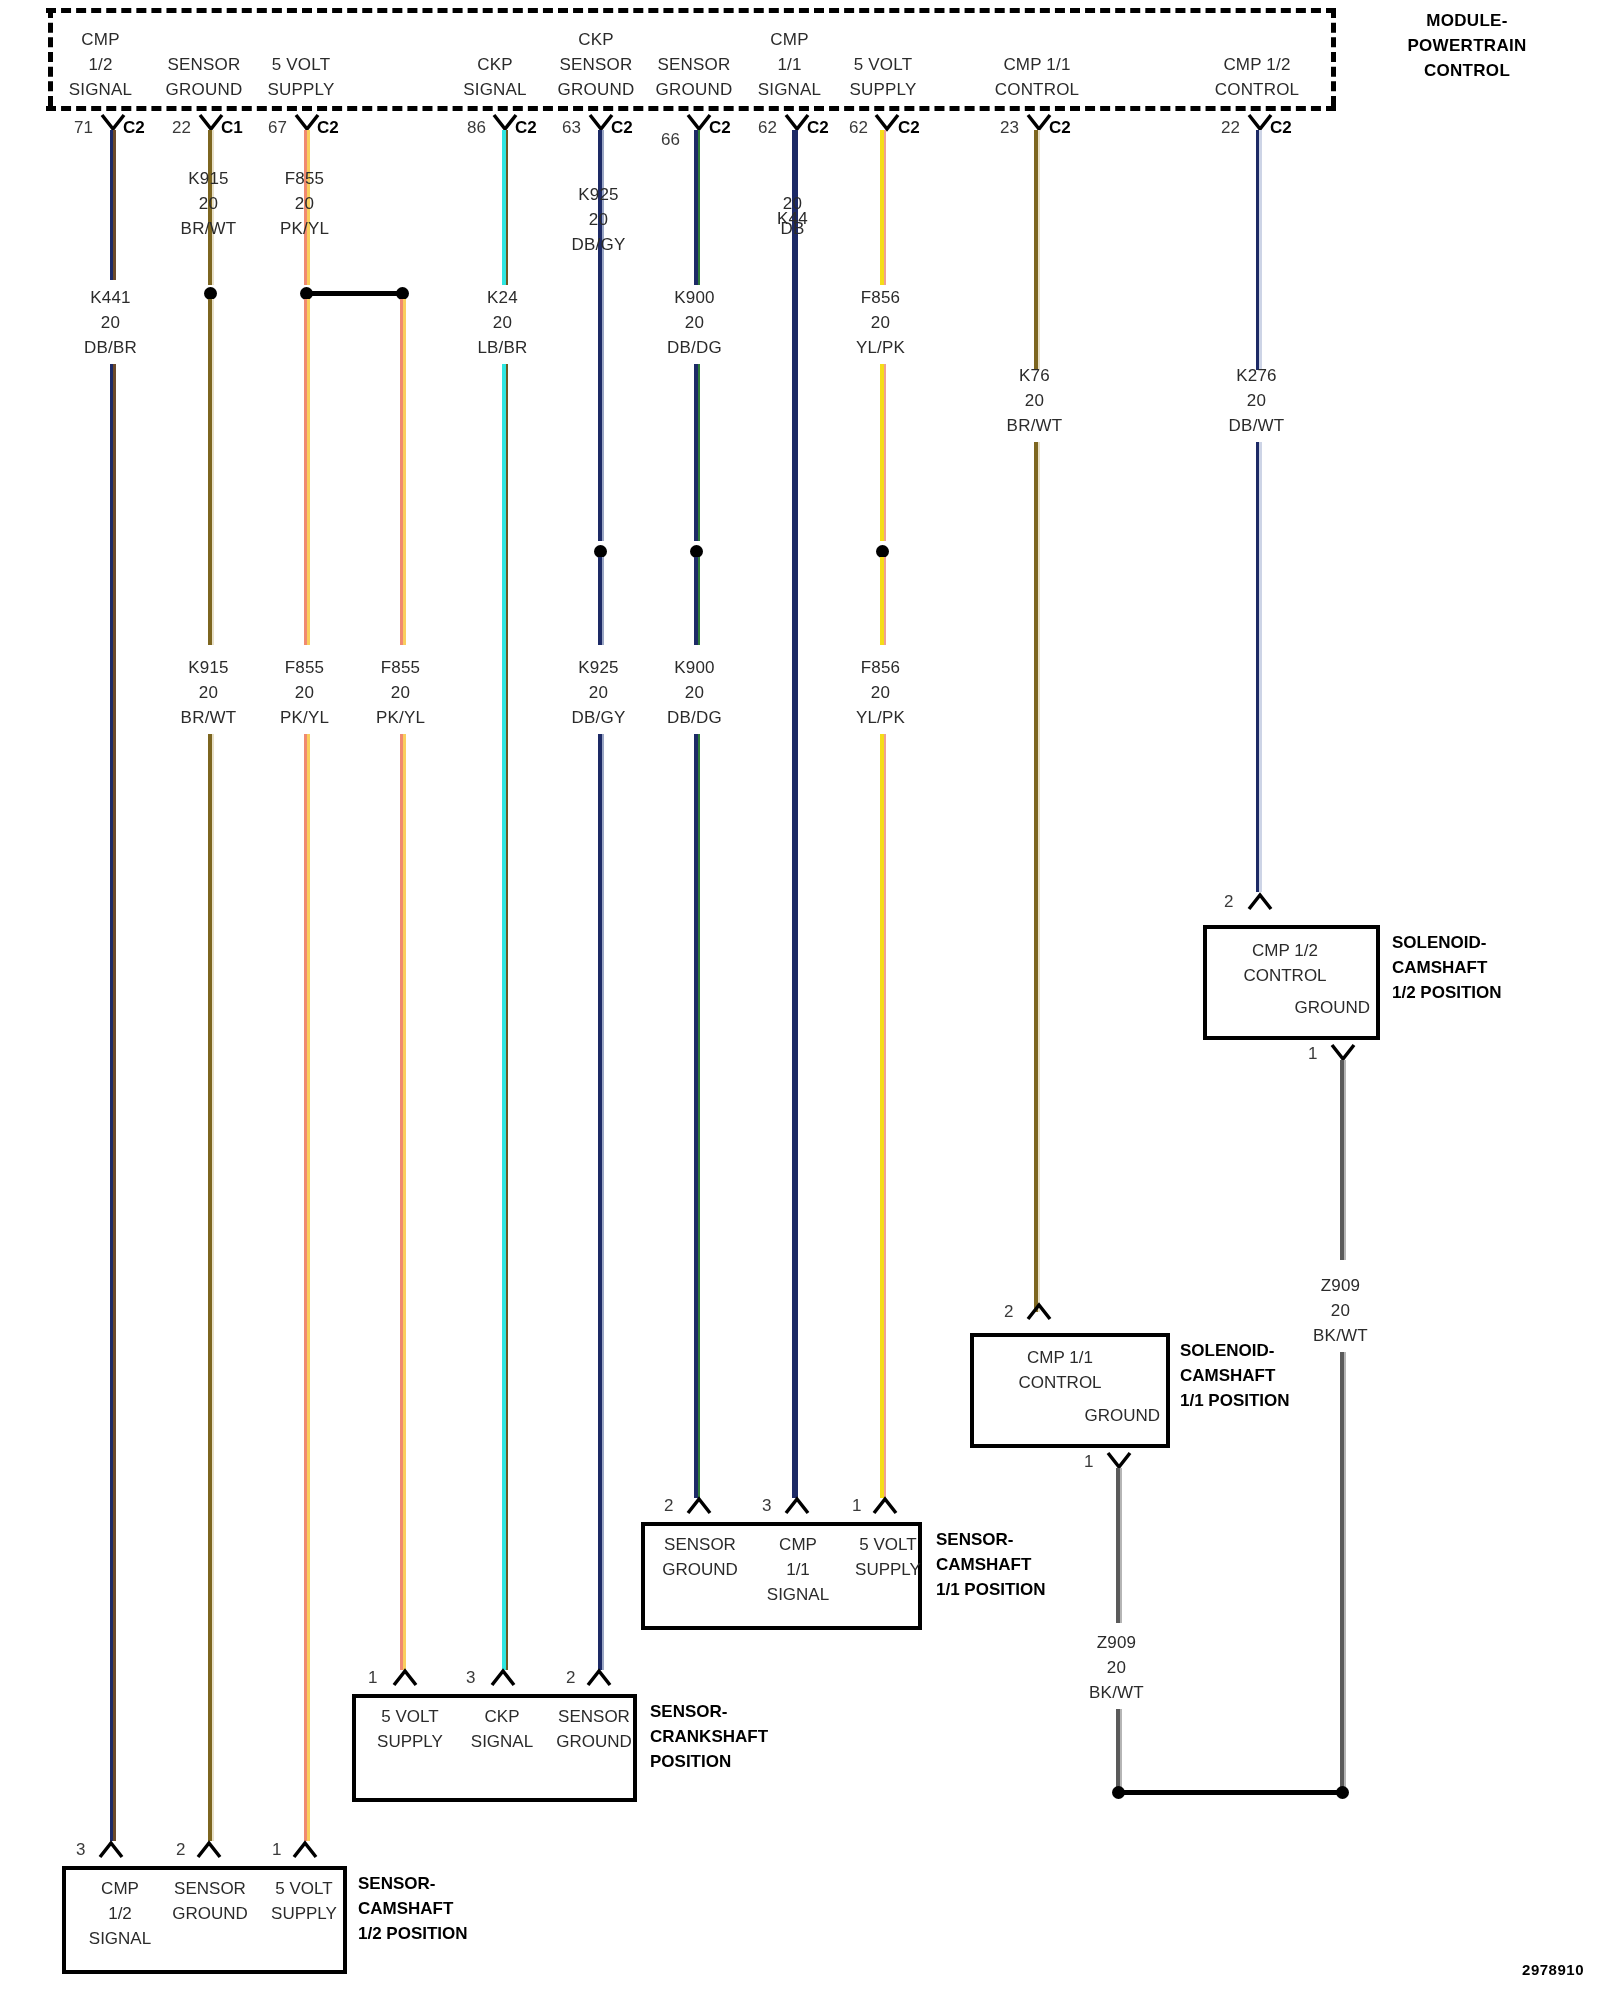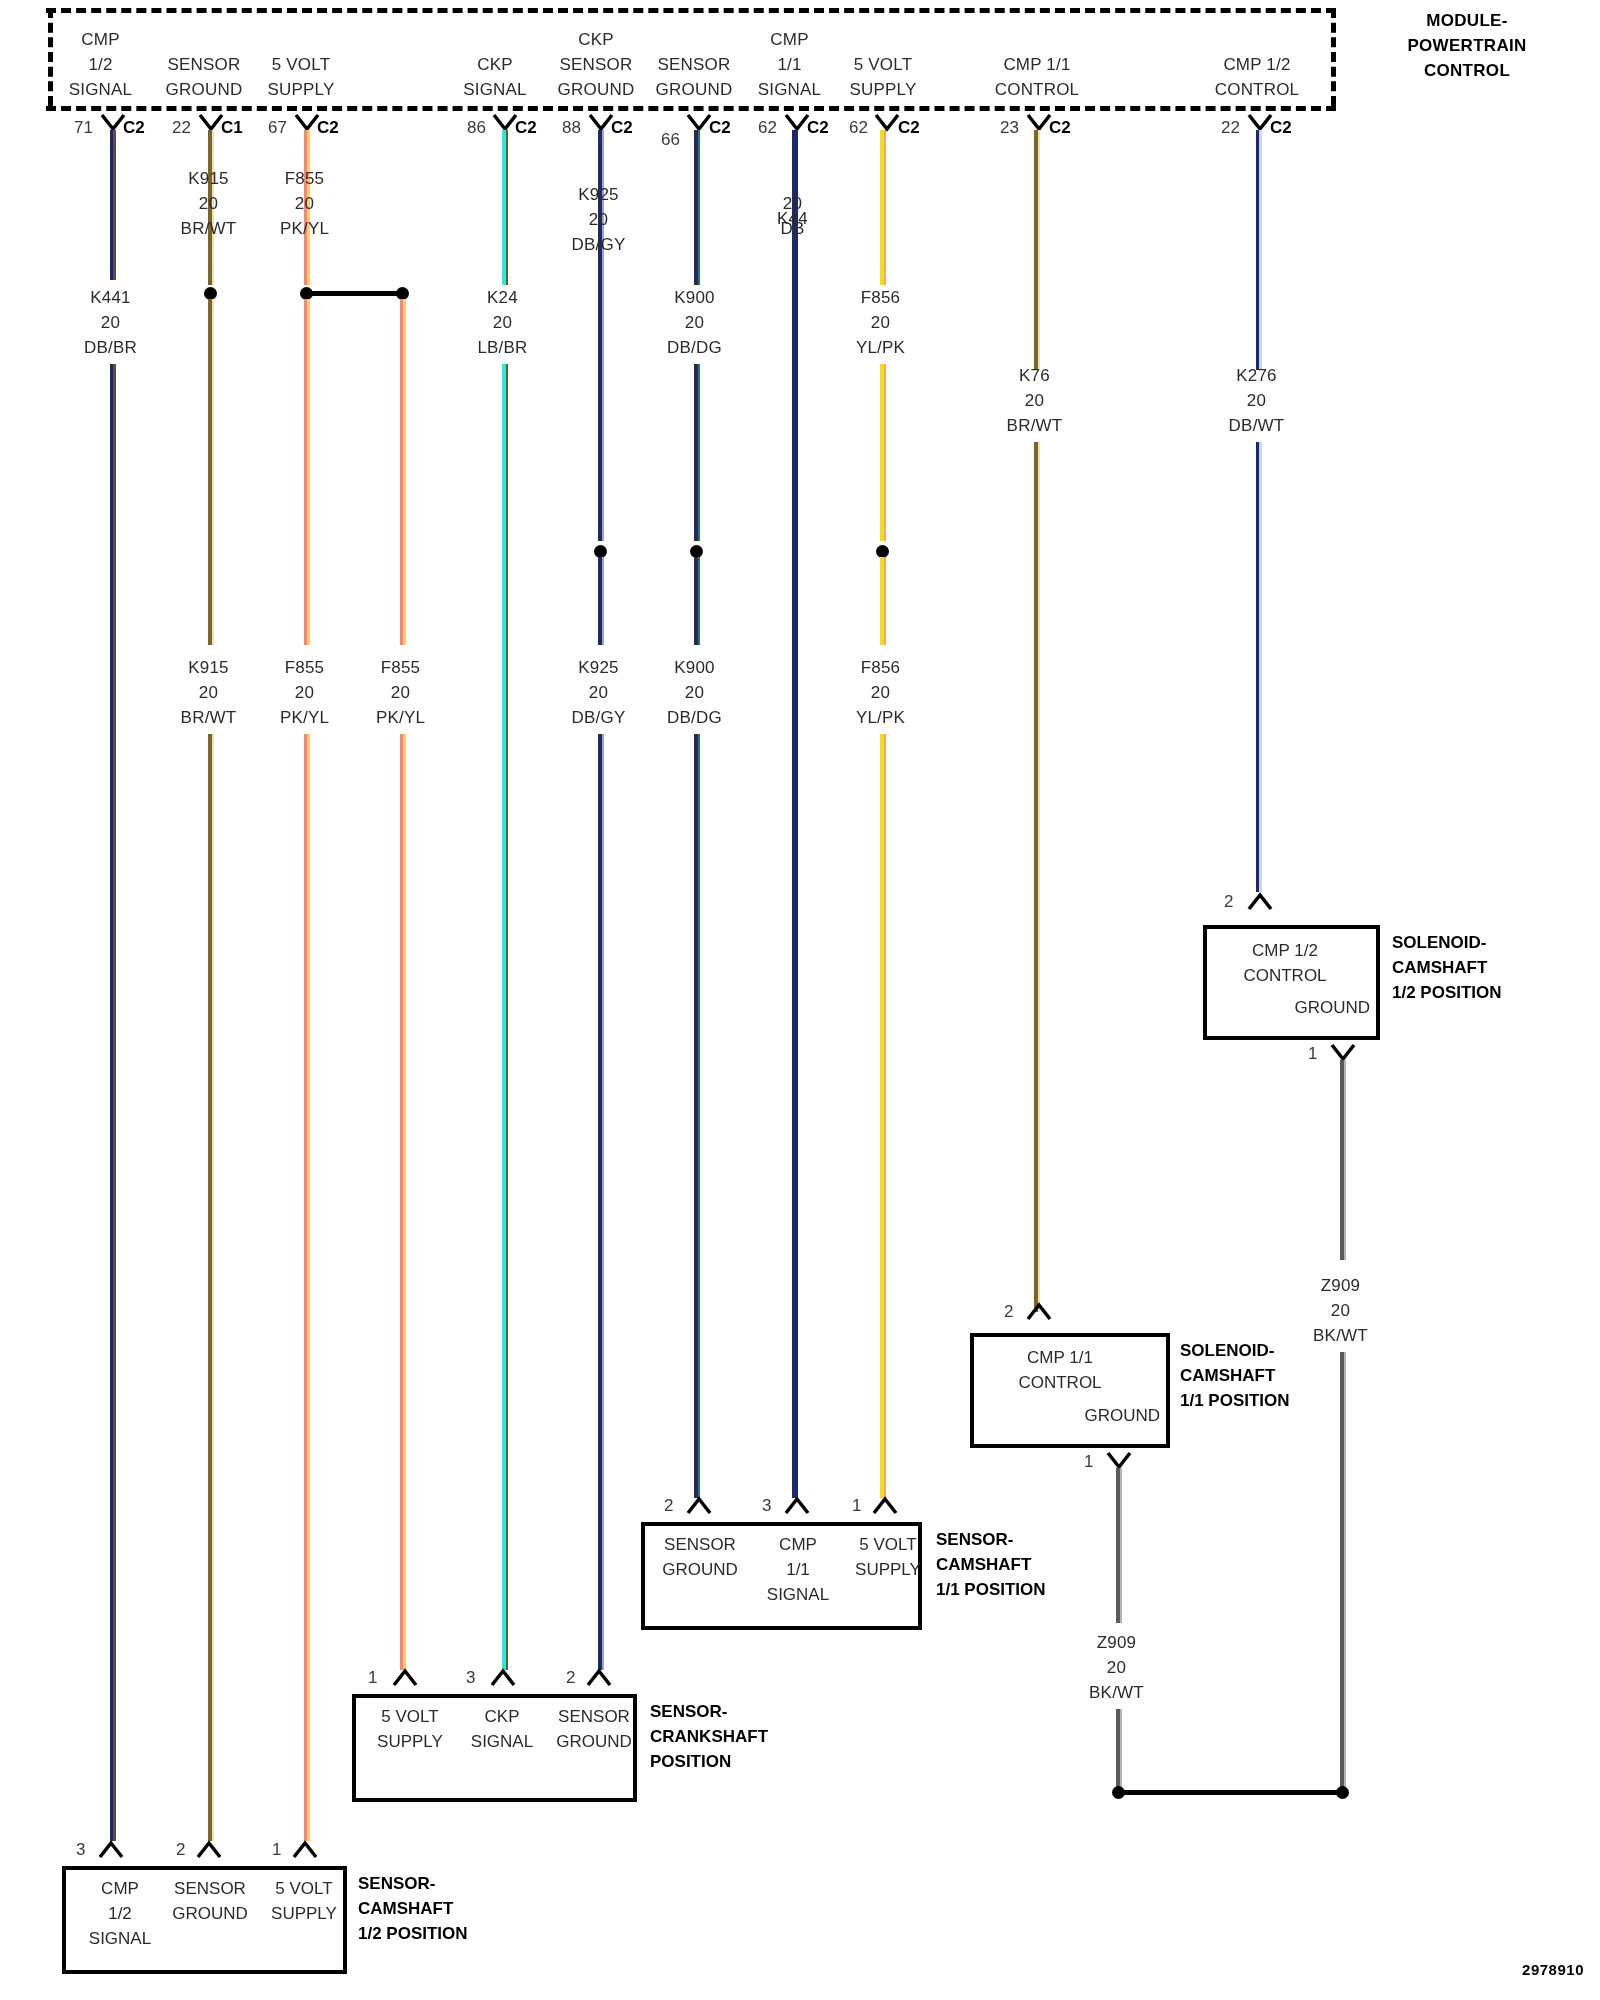--- a/index.html
+++ b/index.html
@@ -123,21 +123,21 @@
 CONTROL</div>
 
   <div class="pin" style="left:74px; top:118px;">71</div>
   <div class="cav" style="left:123px; top:118px;">C2</div>
   <div class="pin" style="left:172px; top:118px;">22</div>
   <div class="cav" style="left:221px; top:118px;">C1</div>
   <div class="pin" style="left:268px; top:118px;text-align:center;">67</div>
   <div class="cav" style="left:317px; top:118px;">C2</div>
   <div class="pin" style="left:467px; top:118px;">86</div>
   <div class="cav" style="left:515px; top:118px;">C2</div>
-  <div class="pin" style="left:562px; top:118px;">88</div>
+  <div class="pin" style="left:562px; top:118px;">63</div>
   <div class="cav" style="left:611px; top:118px;">C2</div>
   <div class="pin" style="left:661px; top:130px;">66</div>
   <div class="cav" style="left:709px; top:118px;">C2</div>
   <div class="pin" style="left:758px; top:118px;">62</div>
   <div class="cav" style="left:807px; top:118px;">C2</div>
   <div class="pin" style="left:849px; top:118px;">62</div>
   <div class="cav" style="left:898px; top:118px;">C2</div>
   <div class="pin" style="left:1000px; top:118px;">23</div>
   <div class="cav" style="left:1049px; top:118px;">C2</div>
   <div class="pin" style="left:1221px; top:118px;">22</div>

